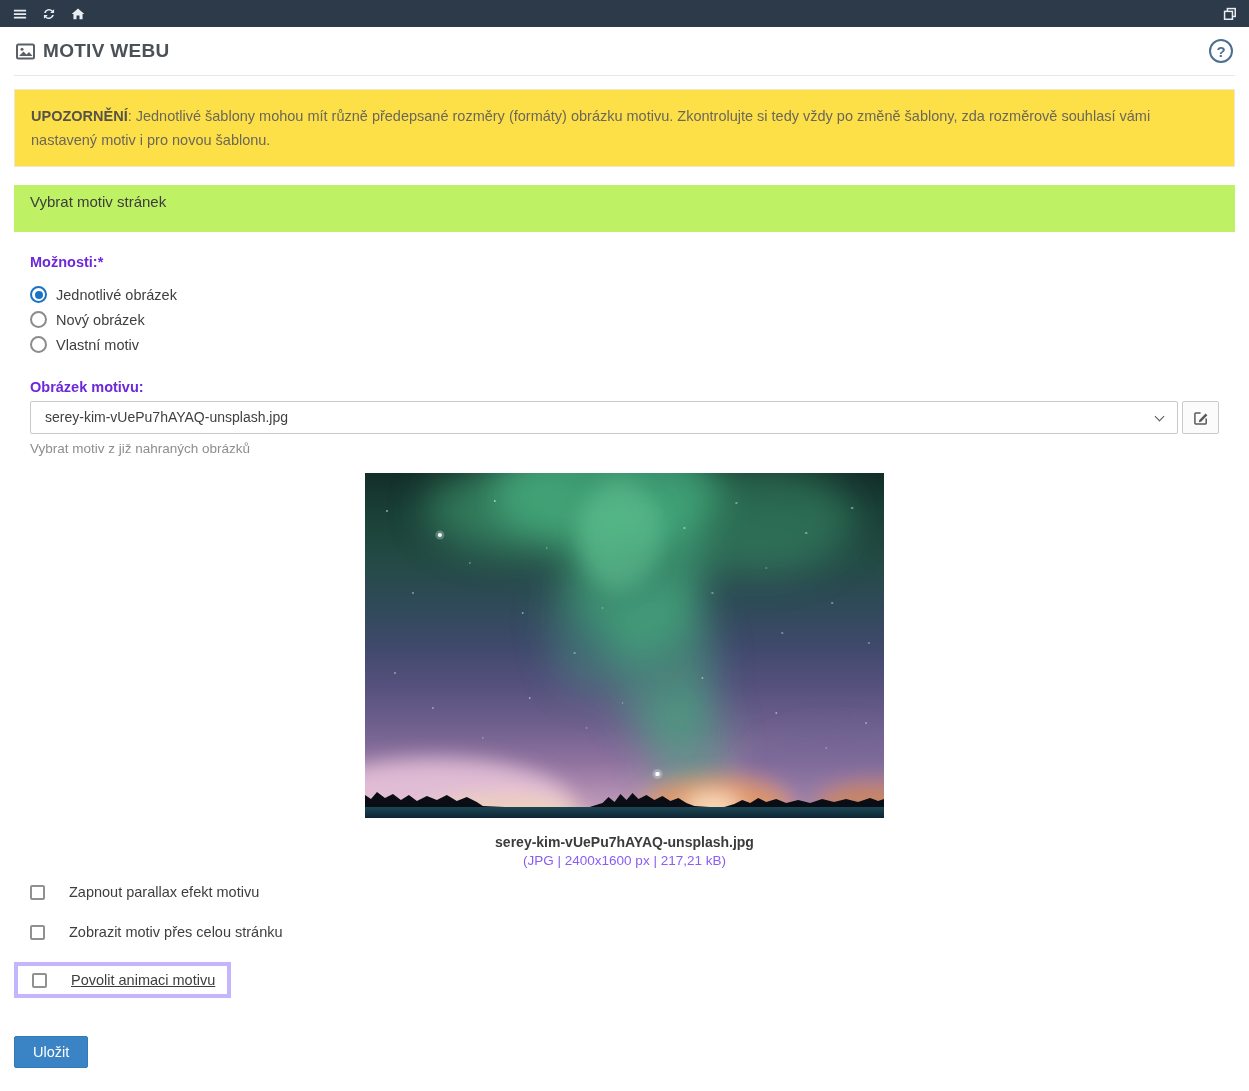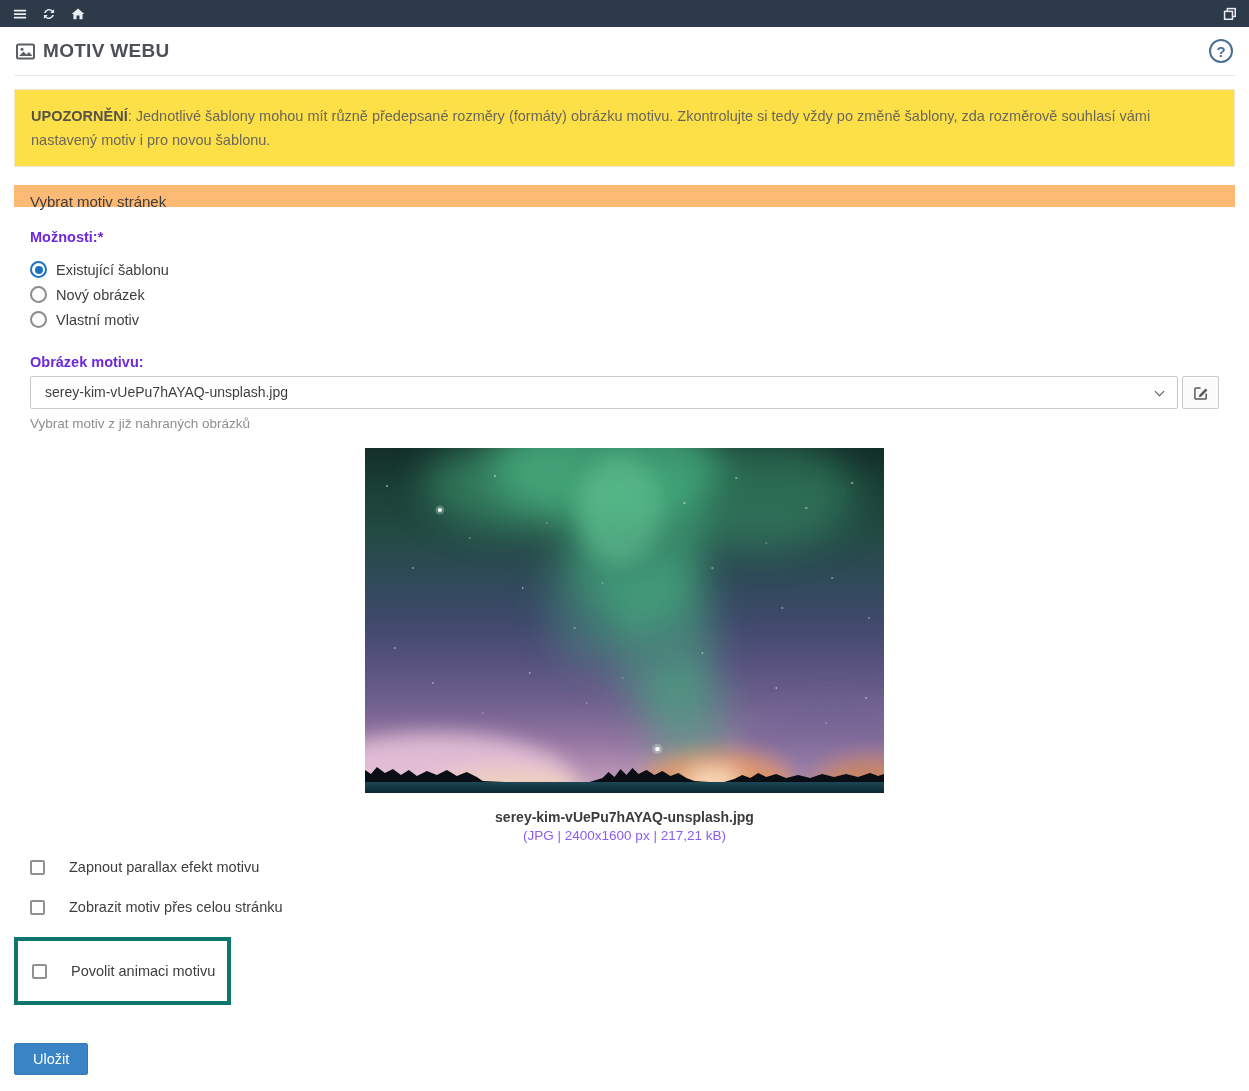--- a/index.html
+++ b/index.html
@@ -22,21 +22,21 @@
   h1.page-title{font-size:19px;font-weight:bold;color:#4c5157;margin:0;letter-spacing:.3px;}
   .help-circle{margin-left:auto;width:24px;height:24px;border:2px solid #4d6f92;border-radius:50%;
     color:#4d6f92;font-size:15px;font-weight:bold;display:flex;align-items:center;justify-content:center;cursor:pointer;}
   .head-rule{border:0;border-top:1px solid #e7e7e7;margin:12px 14px 0 14px;}
   
   .warning{margin:13px 14px 0 14px;background:#fde047;border:1px solid #f1e8cb;
     padding:14px 16px;line-height:24px;color:#6c675b;font-size:14.5px;}
   .warning b{color:#57534a;}
   
   .panel{margin:18px 14px 0 14px;}
-  .panel-head{background:#fdba74;height:22px;line-height:33px;padding:0 16px;font-size:15px;color:#3d3d3d;}
+  .panel-head{background:#bef264;height:47px;line-height:33px;padding:0 16px;font-size:15px;color:#3d3d3d;}
   .panel-body{padding:0 16px;}
   .form-label{margin-top:22px;font-weight:bold;font-size:14.5px;color:#6d28d9;}
   
   .opt-list{margin-top:12px;}
   .opt{display:flex;align-items:center;height:25px;gap:9px;cursor:pointer;}
   .radio{width:17px;height:17px;border:2px solid #8c8c8c;border-radius:50%;position:relative;flex:0 0 auto;background:#fff;}
   .radio.is-checked{border-color:#1a72c6;}
   .radio.is-checked::after{content:"";position:absolute;inset:2.5px;border-radius:50%;background:#1a72c6;}
   .opt-label{font-size:14.5px;color:#3e3e3e;}
   
@@ -53,21 +53,21 @@
   .preview{text-align:center;margin-top:17px;}
   .preview-img{width:519px;height:345px;display:inline-block;line-height:0;}
   .preview-img svg{width:519px;height:345px;display:block;}
   .cap{margin-top:13px;font-weight:bold;font-size:14px;color:#3b3b3b;}
   .meta{margin-top:3px;font-size:13.5px;color:#8b5cf6;}
   
   .cb-section{margin-top:14px;}
   .cb-row{display:flex;align-items:center;gap:24px;height:20px;margin-bottom:20px;cursor:pointer;}
   .cb{width:15px;height:15px;border:2px solid #919191;border-radius:2px;background:#fff;flex:0 0 auto;}
   .cb-label{font-size:14.5px;color:#3e3e3e;}
-  .hl-box{display:inline-block;border:4px solid #0f766e;padding:20px 12px;margin-left:-16px;}
+  .hl-box{display:inline-block;border:4px solid #c4b5fd;padding:4px 12px;margin-left:-16px;text-decoration:underline;}
   .hl-box .cb-row{margin-bottom:0;padding-left:2px;}
   
   .save-btn{display:inline-block;margin:38px 0 0 -16px;background:#3a83c5;color:#fff;border:1px solid #3579b6;
     border-radius:2px;font-size:14.5px;padding:0 18px;height:32px;line-height:30px;cursor:pointer;
     font-family:"Liberation Sans","DejaVu Sans",sans-serif;}
 </style>
 </head>
 <body>
 
 <div class="topbar">
@@ -118,21 +118,21 @@
 
 <div class="panel">
   <div class="panel-head">Vybrat motiv stránek</div>
   <div class="panel-body">
 
     <div class="form-label">Možnosti:*</div>
 
     <div class="opt-list">
       <label class="opt">
         <span class="radio is-checked"></span>
-        <span class="opt-label">Existující šablonu</span>
+        <span class="opt-label">Jednotlivé obrázek</span>
       </label>
       <label class="opt">
         <span class="radio"></span>
         <span class="opt-label">Nový obrázek</span>
       </label>
       <label class="opt">
         <span class="radio"></span>
         <span class="opt-label">Vlastní motiv</span>
       </label>
     </div>

